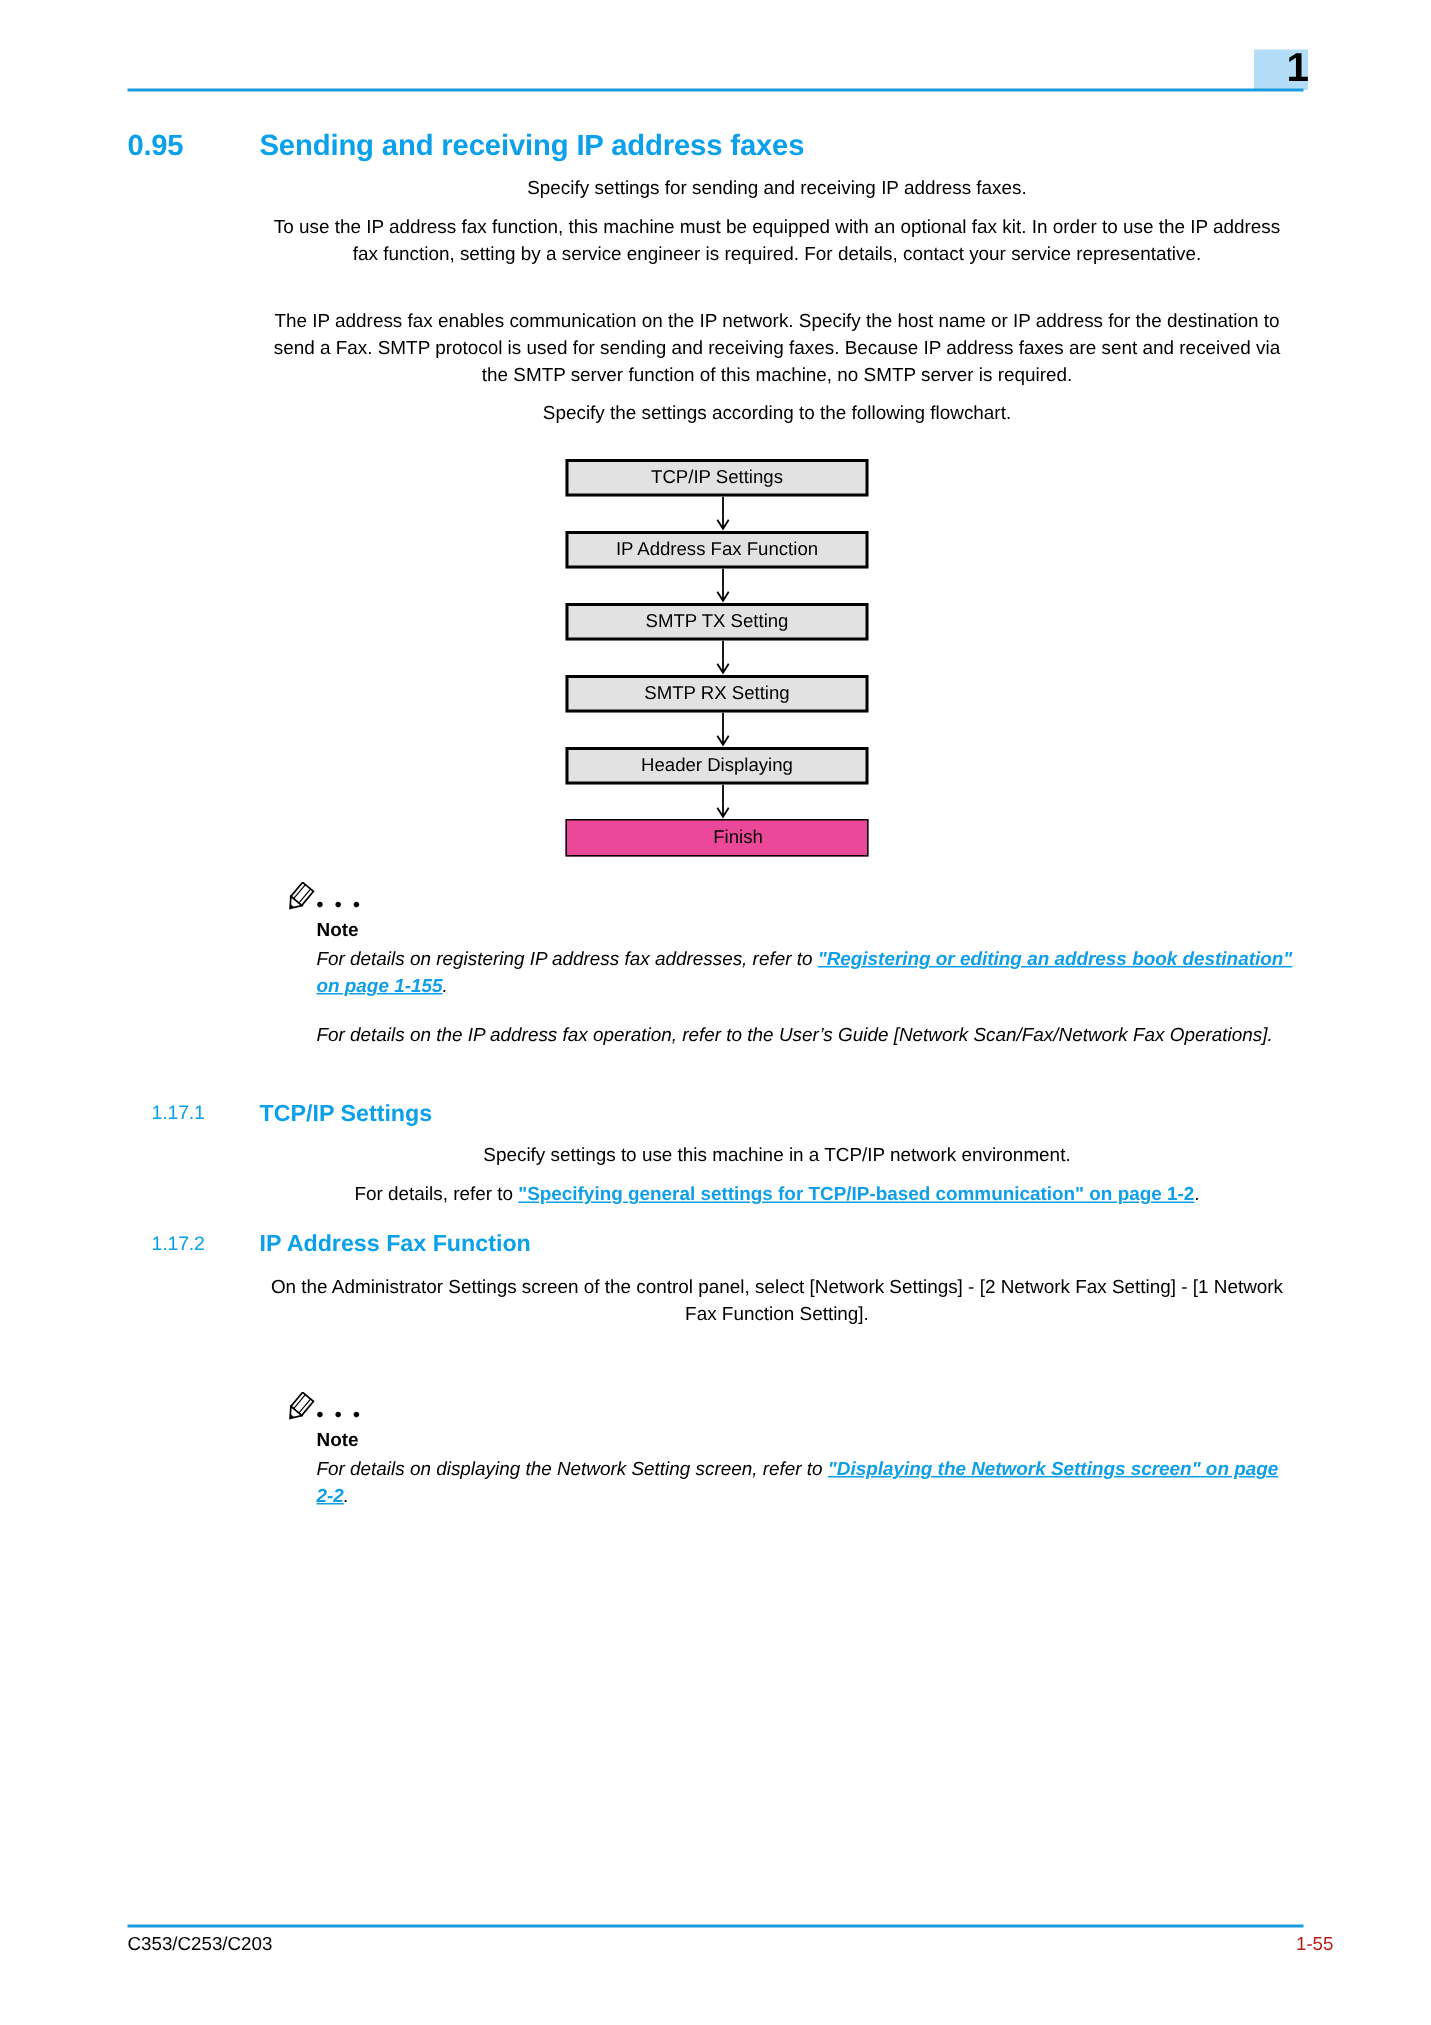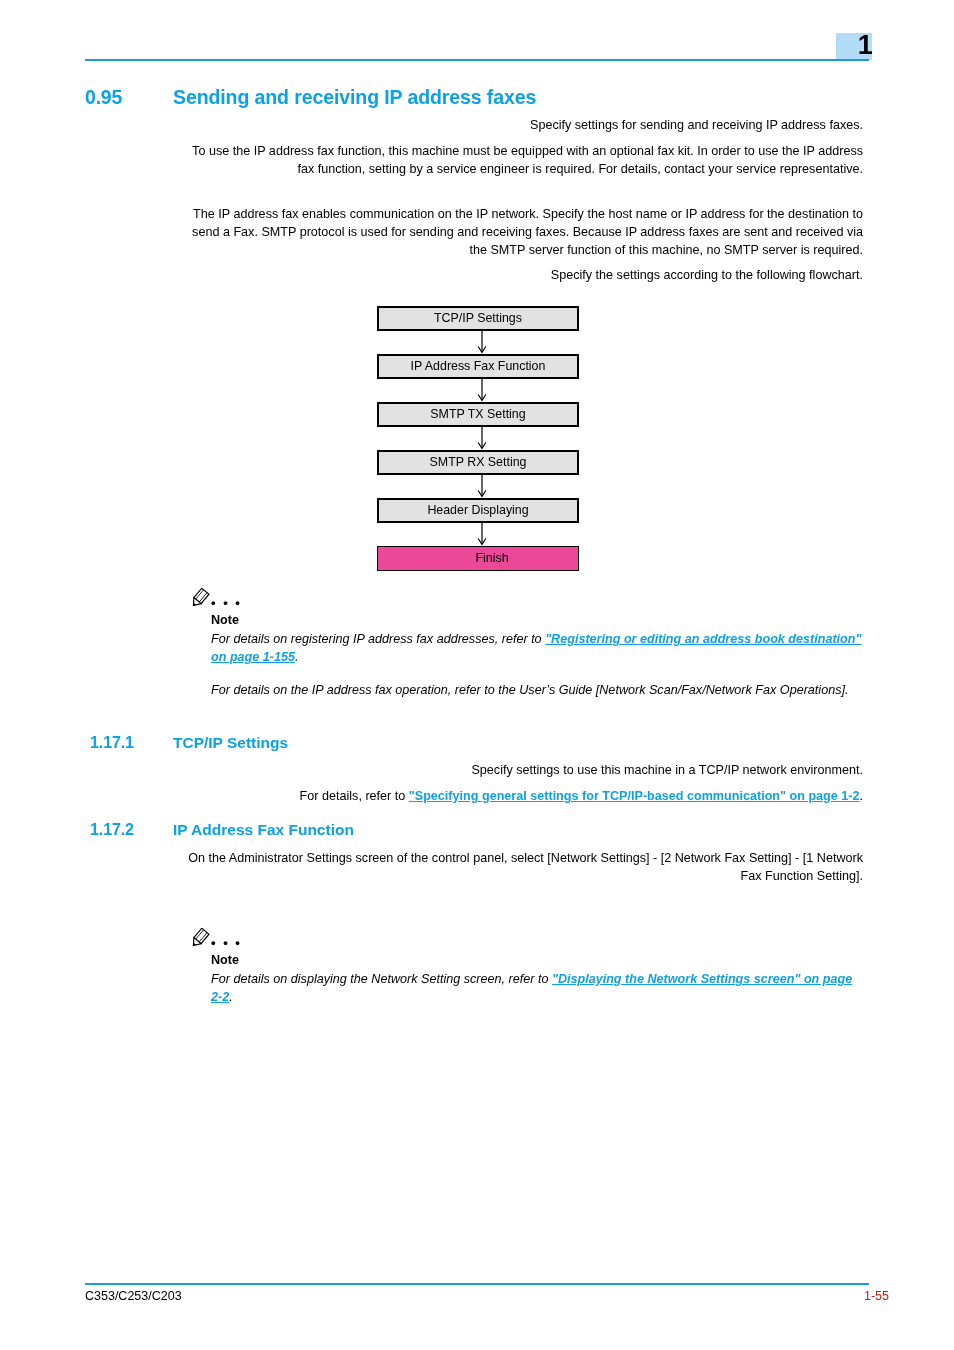--- a/index.html
+++ b/index.html
@@ -92,24 +92,24 @@
     white-space: nowrap;
   }
 
   .h2-row {
     position: absolute;
     left: 85px;
     width: 790px;
   }
   .h2-num {
     position: absolute;
-    left: 5px;
-    top: 0;
-    font-size: 16px;
-    font-weight: bold;
+    left: 16px;
+    top: 0;
+    font-size: 13px;
+    font-weight: normal;
     color: #0aa0ea;
     letter-spacing: -0.1px;
   }
   .h2-text {
     position: absolute;
     left: 88px;
     top: 0;
     font-size: 15.5px;
     font-weight: bold;
     color: #0aa0ea;
@@ -117,21 +117,21 @@
   }
 
   
   .para {
     position: absolute;
     left: 173px;
     width: 690px;
     font-size: 12.6px;
     line-height: 18px;
     color: #000;
-    text-align: right;
+    text-align: center;
   }
 
   
   .note-block {
     position: absolute;
     left: 188px;
     width: 680px;
   }
   .note-icon {
     position: absolute;

